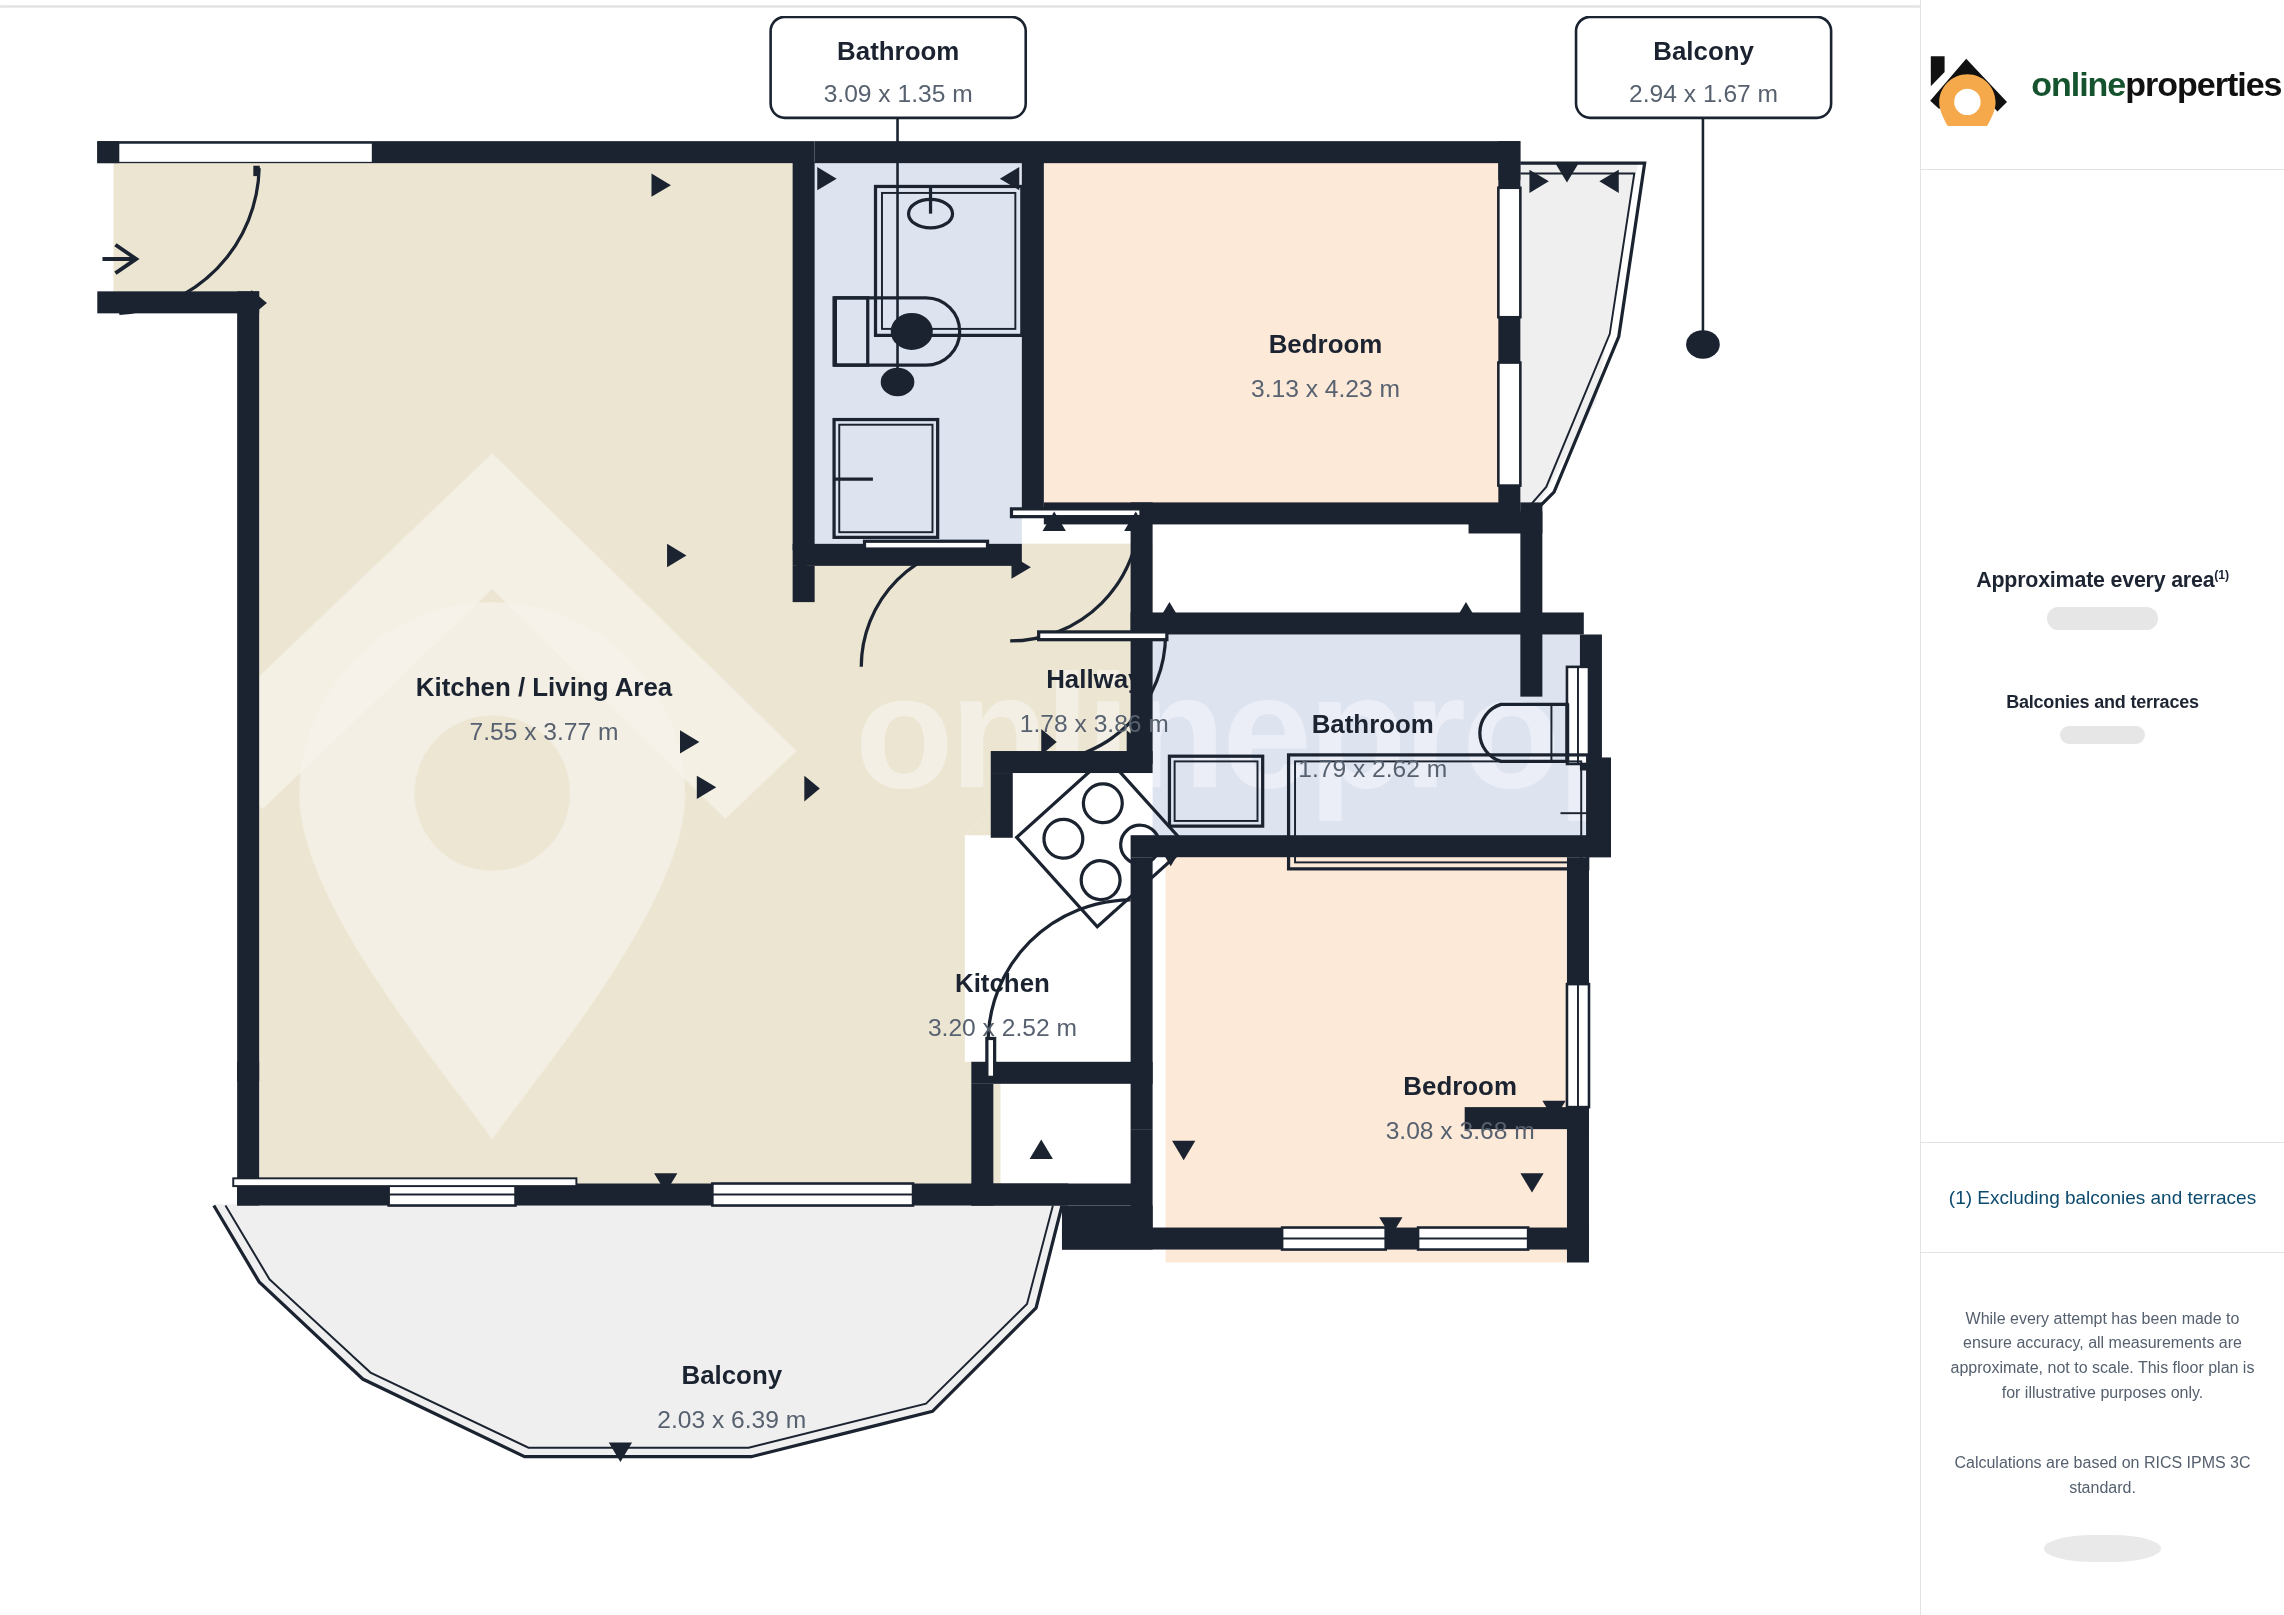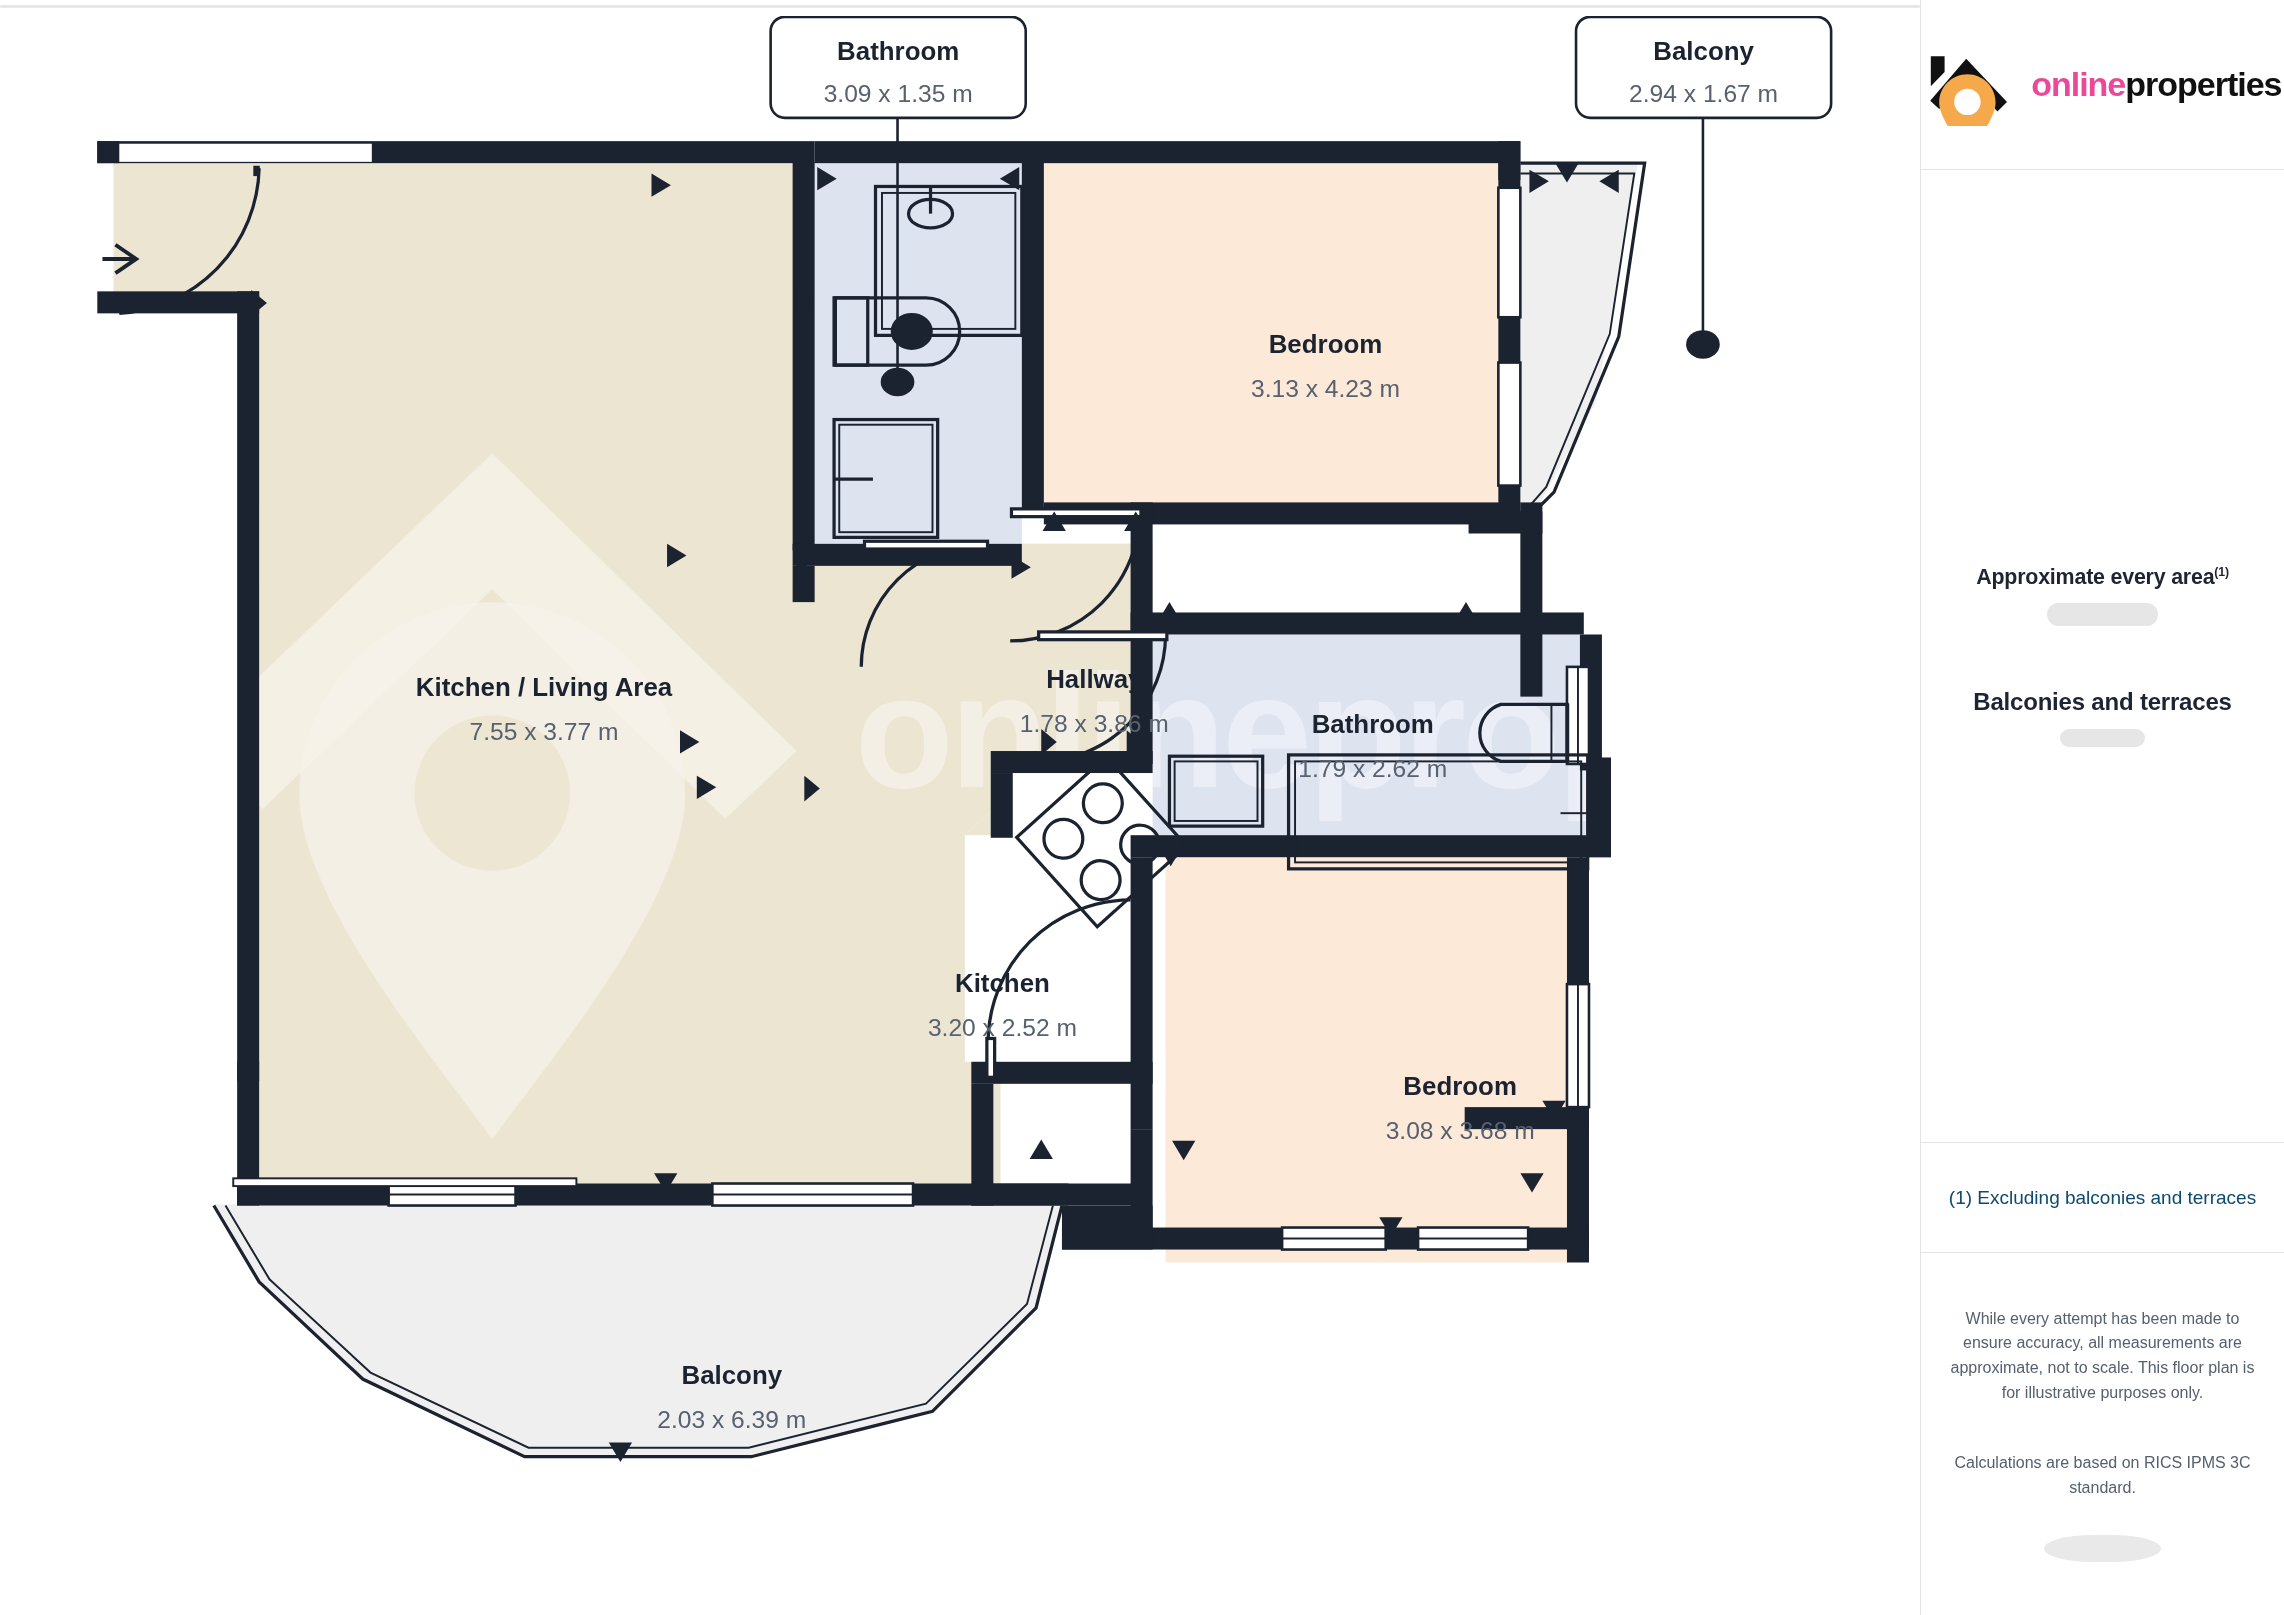--- a/index.html
+++ b/index.html
@@ -51,21 +51,21 @@
 
   
   .logo-wrap { display: flex; align-items: center; gap: 11.7px; }
   .logo-mark { width: 96px; height: 83px; flex: none; }
   .logo-type {
     font-size: 34px;
     font-weight: 700;
     letter-spacing: -1px;
     white-space: nowrap;
   }
-  .logo-online { color: #ec4899; text-align: center; }
+  .logo-online { color: #14532d; text-align: center; }
   .logo-props { color: #111111; text-align: center; }
 
   
   .area-group { text-align: center; margin-bottom: 62px; }
   .area-title {
     font-size: 21.4px;
     font-weight: 700;
     color: #1d2533;
     letter-spacing: -0.2px;
   }
@@ -448,21 +448,21 @@
         <div class="logo-type"><span class="logo-online">online</span><span class="logo-props">properties</span></div>
       </div>
     </div>
 
     <div class="side-cell" id="cell-area">
       <div class="area-group">
         <div class="area-title"><span>Approximate every area</span><sup>(1)</sup></div>
         <div class="area-value-redacted"></div>
       </div>
       <div class="area-group" style="margin-bottom:0">
-        <div class="area-title" style="font-size:24px">Balconies and terraces</div>
+        <div class="area-title" style="font-size:18px">Balconies and terraces</div>
         <div class="area-value-redacted" style="width:85px;height:18px"></div>
       </div>
     </div>
 
     <div class="side-cell" id="cell-note">
       <div class="note-text">(1) Excluding balconies and terraces</div>
     </div>
 
     <div class="side-cell" id="cell-disclaimer">
       <div class="disclaimer-text">While every attempt has been made to ensure accuracy, all measurements are approximate, not to scale. This floor plan is for illustrative purposes only.</div>

